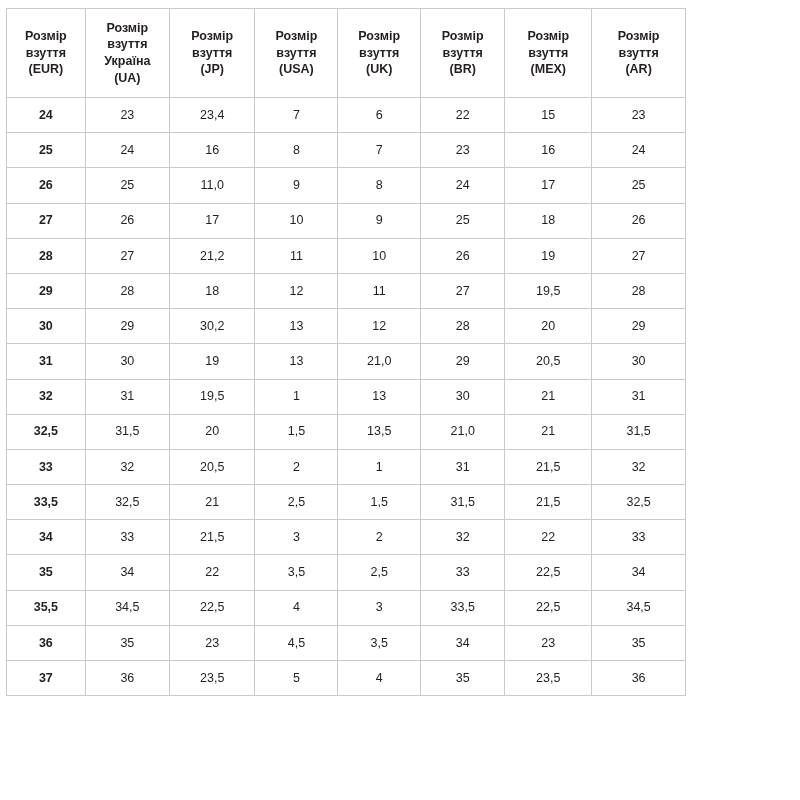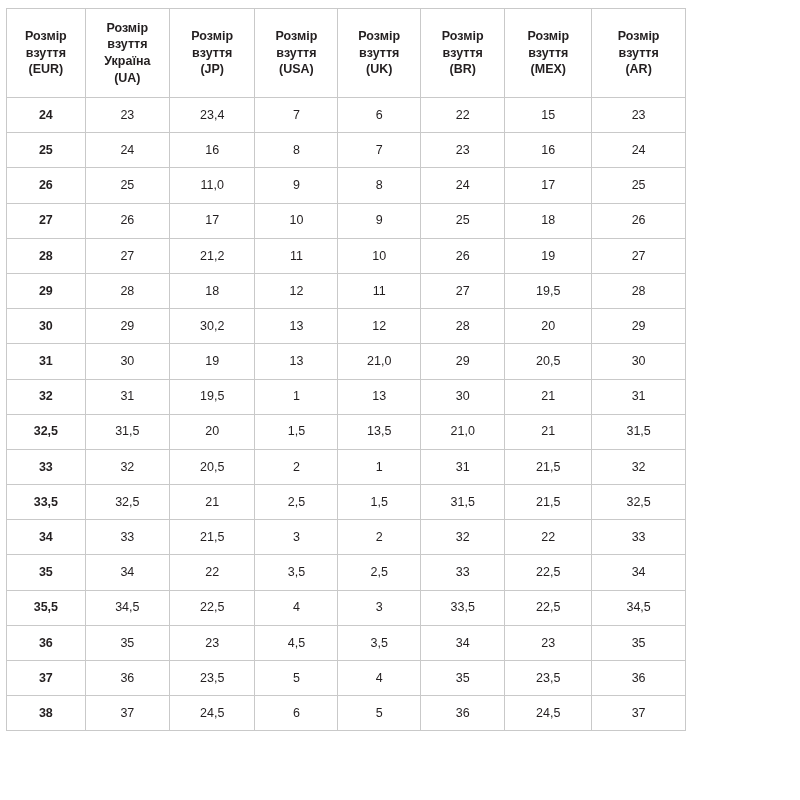--- a/index.html
+++ b/index.html
@@ -285,25 +285,15 @@
       <tr>
         <td class="first-col">37</td>
         <td>36</td>
         <td>23,5</td>
         <td>5</td>
         <td>4</td>
         <td>35</td>
         <td>23,5</td>
         <td>36</td>
       </tr>
-      <tr>
-        <td class="first-col">38</td>
-        <td>37</td>
-        <td>24,5</td>
-        <td>6</td>
-        <td>5</td>
-        <td>36</td>
-        <td>24,5</td>
-        <td>37</td>
-      </tr>
     </tbody>
   </table>
 </div>
 
 </body></html>

